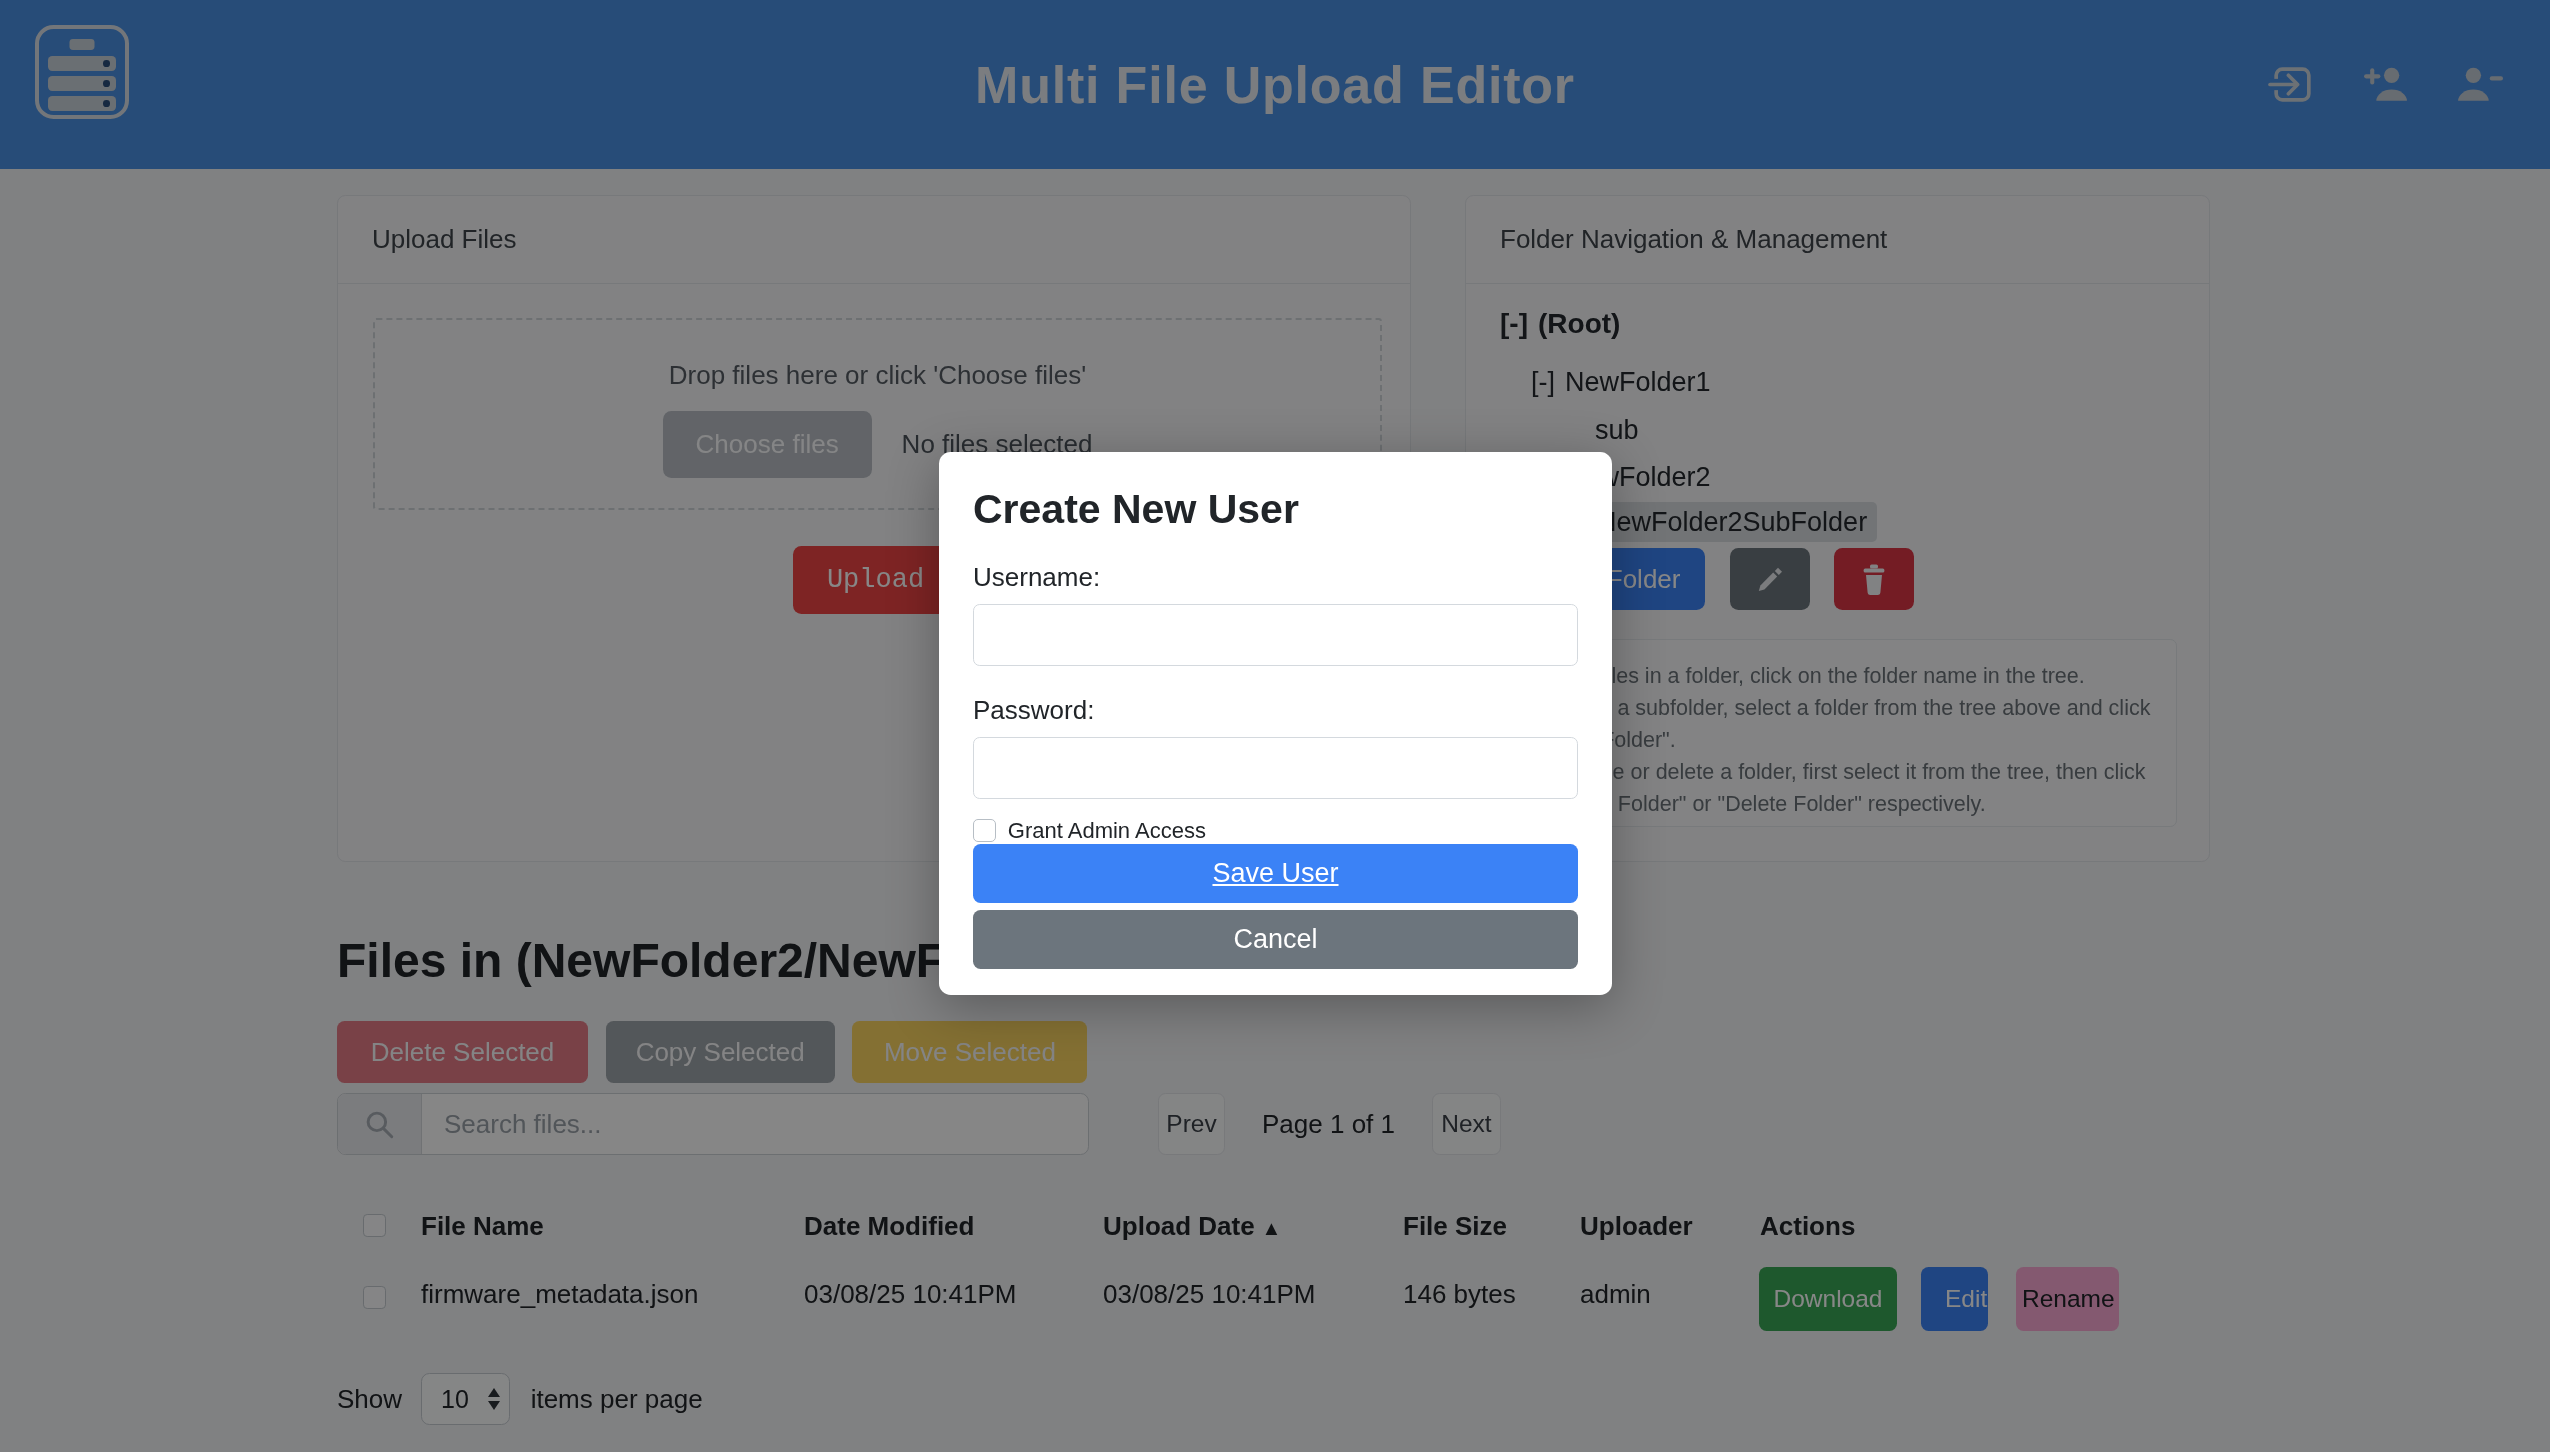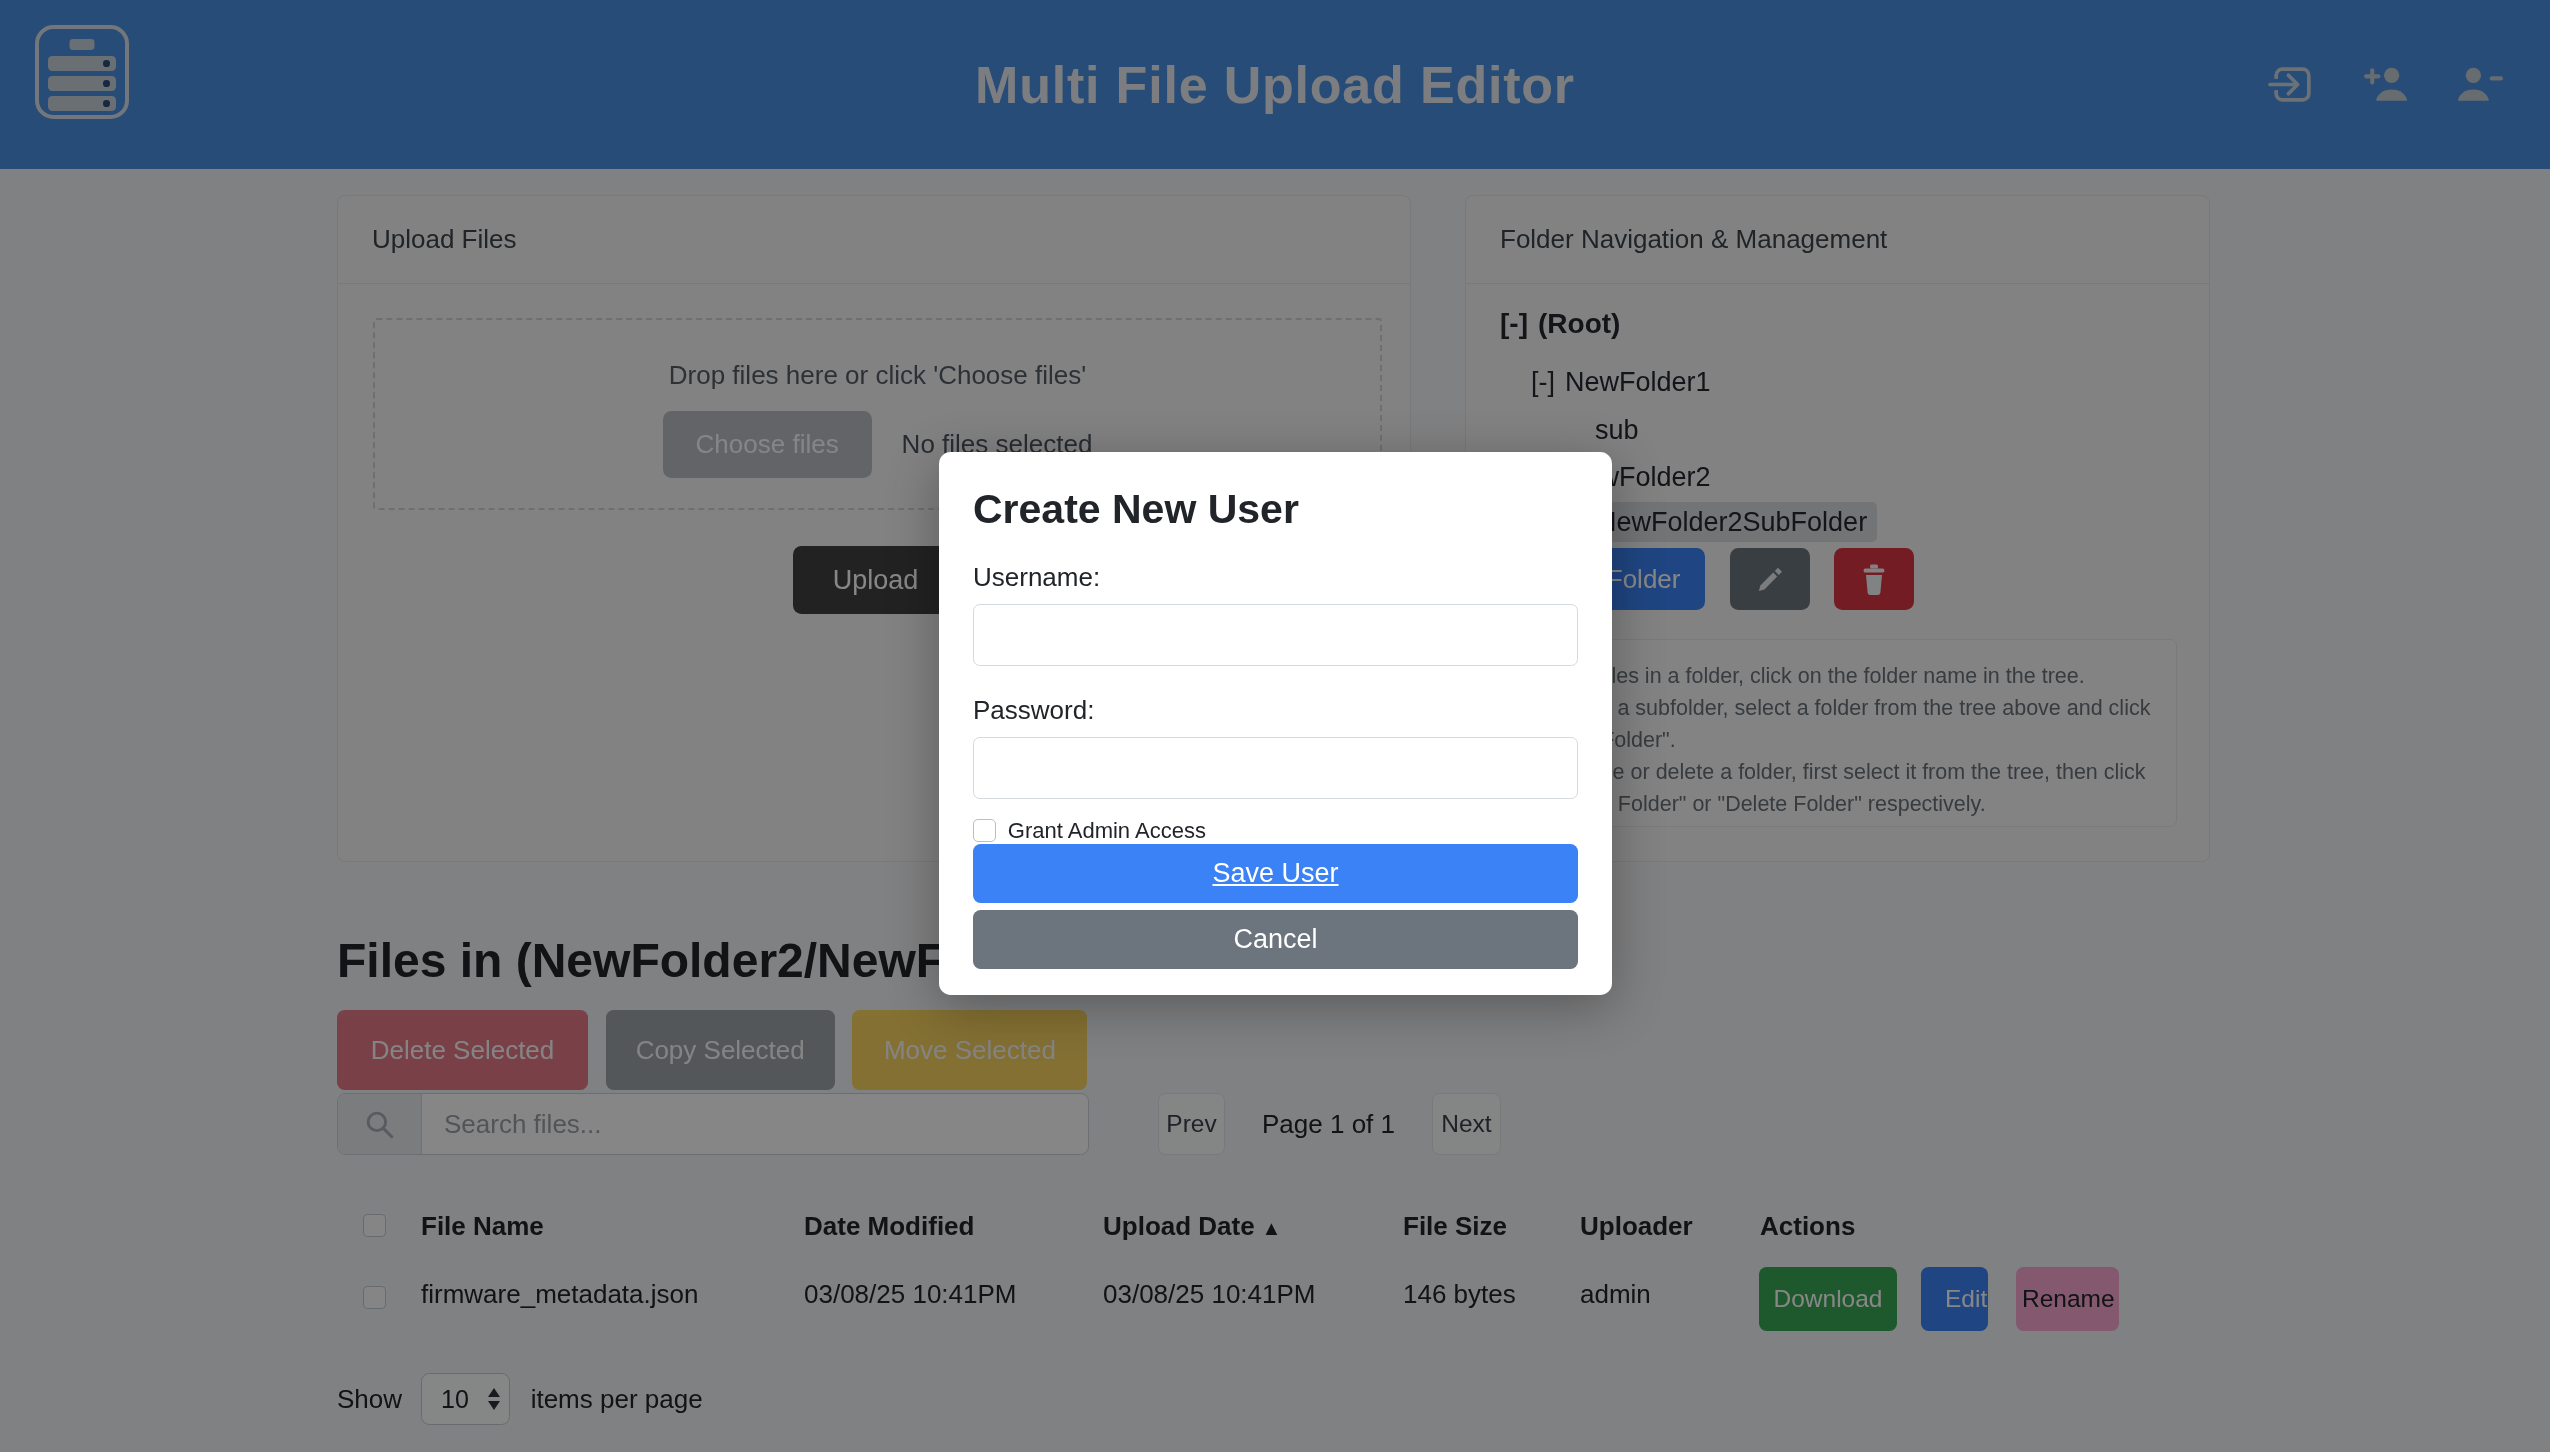--- a/index.html
+++ b/index.html
@@ -21,42 +21,42 @@
   .panel{position:absolute;background:#f5f6f8;border:1.7px solid #e1e4e8;border-radius:8.4px;}
   .panel-hd{height:88px;border-bottom:1.7px solid #e1e4e8;display:flex;align-items:center;padding:0 34px;font-size:26px;color:#3f454b;}
   .upload-panel{left:337px;top:195px;width:1074px;height:667px;}
   .folder-panel{left:1465px;top:195px;width:745px;height:667px;}
 
   .dropzone{position:absolute;left:35px;top:122px;width:1009px;height:192px;border:2.5px dashed #ced3d8;border-radius:3.4px;text-align:center;}
   .drop-text{margin-top:40px;font-size:26px;color:#555c63;}
   .drop-row{margin-top:20px;display:flex;align-items:center;justify-content:center;gap:30px;}
   .choose-btn{width:209px;height:67px;background:#b9bec4;color:#fbfcfd;font-size:26px;border:none;border-radius:8.4px;cursor:pointer;}
   .no-files{font-size:26px;color:#4d545b;}
-  .upload-btn{position:absolute;left:455px;top:350px;width:165px;height:68px;background:#404040;color:#fff;font-size:27px;border:none;border-radius:8.4px;cursor:pointer;}
+  .upload-btn{position:absolute;left:455px;top:350px;width:165px;height:68px;background:#ef4444;color:#fff;font-size:27px;border:none;border-radius:8.4px;cursor:pointer;font-family:Liberation Mono, monospace;}
 
   
   .trow{position:absolute;font-size:27px;color:#24292e;white-space:nowrap;cursor:pointer;}
   .trow .pfx{margin-right:10px;}
   .t0{left:34px;top:112px;font-weight:bold;font-size:28px;}
   .t1{left:65px;top:171px;}
   .t2{left:129px;top:219px;}
   .t3{left:65px;top:266px;}
   .t4{left:121px;top:311px;}
   .sel-pill{background:#d7dbdf;border-radius:5px;padding:5px 10px;}
   .folder-actions{position:absolute;left:31px;top:352px;display:flex;gap:24.5px;}
   .create-btn{width:208px;height:62px;background:#3b82f6;color:#fff;font-size:26px;border:none;border-radius:8.4px;cursor:pointer;}
   .icon-btn{width:80px;height:62px;border:none;border-radius:8.4px;display:flex;align-items:center;justify-content:center;cursor:pointer;}
   .pencil-btn{background:#6c757d;}
   .trash-btn{background:#dc3545;}
   .help{position:absolute;left:31px;top:443px;width:680px;height:188px;background:#f7f8f9;border:1.7px solid #e3e6ea;border-radius:6.7px;padding:20px 25px;font-size:21.5px;line-height:32px;color:#6a7178;overflow:hidden;}
 
   
   .files-heading{position:absolute;left:337px;top:933px;font-size:48px;font-weight:bold;color:#212529;white-space:nowrap;}
   .bulk{position:absolute;left:337px;top:1010px;display:flex;gap:17.7px;}
-  .bulk button{height:80px;border:none;border-radius:7.6px;font-size:26px;color:#fff;cursor:pointer;}
+  .bulk button{height:62px;border:none;border-radius:7.6px;font-size:26px;color:#fff;cursor:pointer;margin-top:11px;}
   .del-btn{width:251px;background:#dc3545;opacity:.62;}
   .copy-btn{width:229px;background:#6c757d;opacity:.62;}
   .move-btn{width:235px;background:#ffc107;opacity:.62;}
 
   .searchwrap{position:absolute;left:337px;top:1093px;width:752px;height:62px;display:flex;border:1.7px solid #ccd1d6;border-radius:8.4px;overflow:hidden;background:#fdfdfe;}
   .searchseg{width:84px;background:#e9ebee;border-right:1.7px solid #d4d8dc;display:flex;align-items:center;justify-content:center;}
   .searchwrap input{flex:1;border:none;outline:none;background:transparent;font-size:26px;padding:0 22px;color:#212529;}
   .searchwrap input::placeholder{color:#9aa1a8;}
 
   .pager{position:absolute;left:1158px;top:1093px;height:62px;display:flex;align-items:center;}

